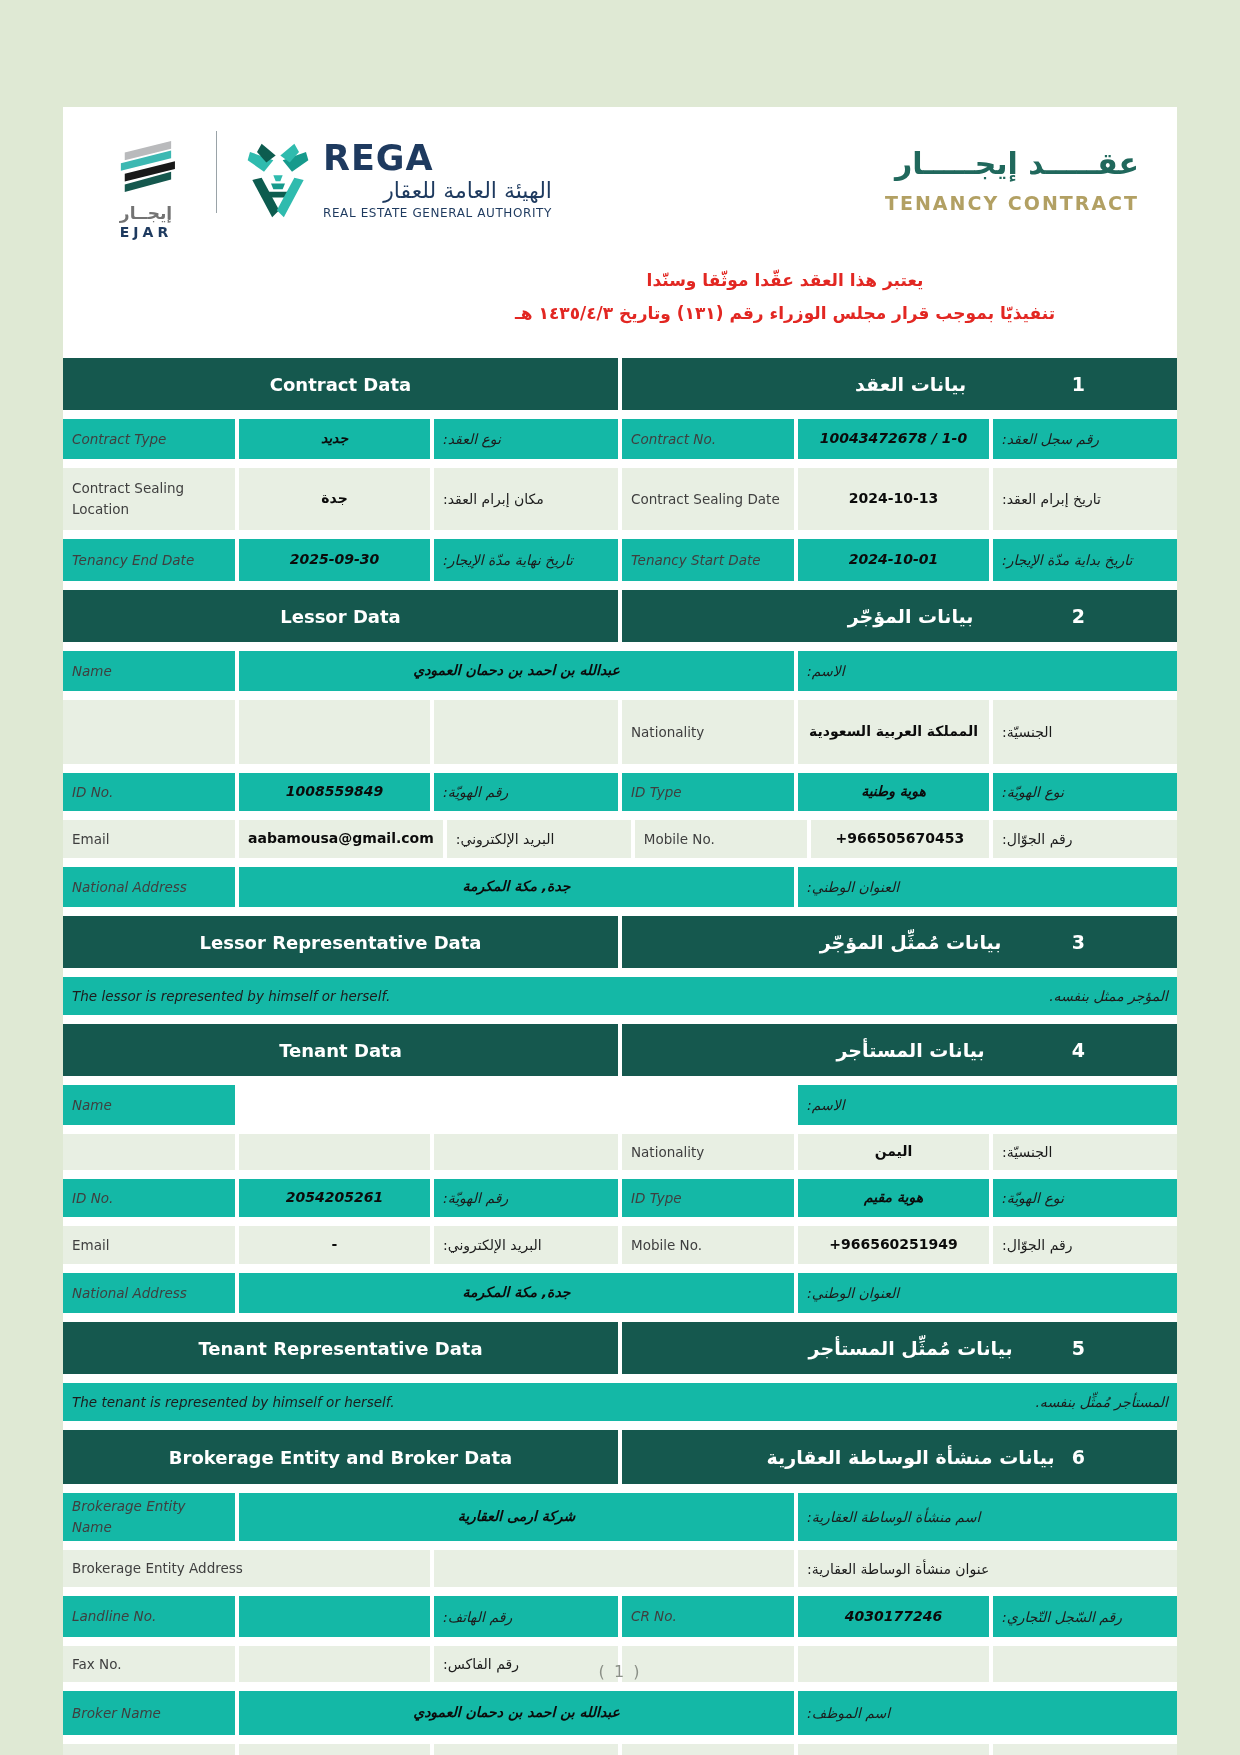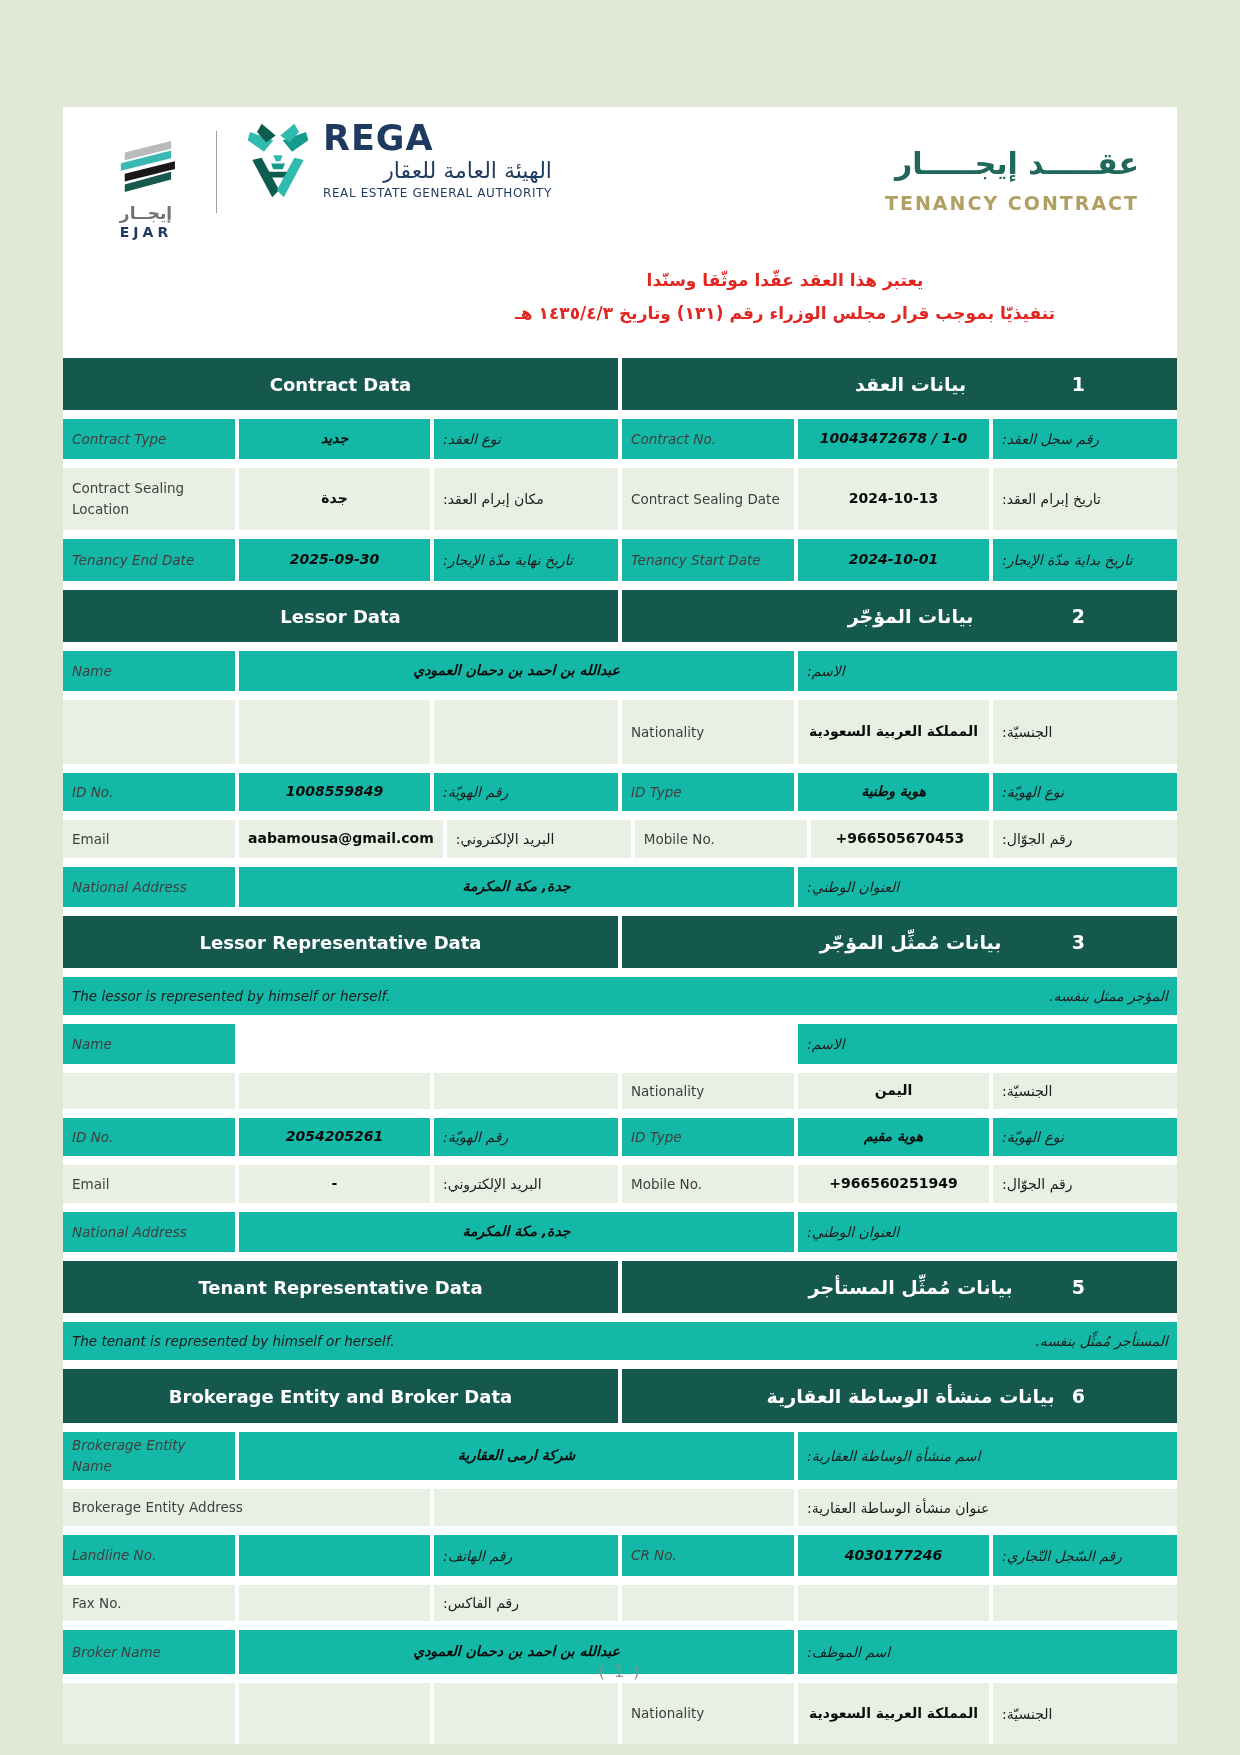--- a/index.html
+++ b/index.html
@@ -6,21 +6,21 @@
   body { font-family:"DejaVu Sans", sans-serif; }
   .page { position:relative; width:1240px; height:1755px; background:#dfe9d4; overflow:hidden; }
   .doc { position:absolute; left:63px; top:107px; width:1114px; min-height:1525px; background:#ffffff; }
 
   
   .doc-header { display:flex; align-items:flex-start; padding:14px 38px 0 27px; }
   .ejar-block { width:112px; margin-top:18px; text-align:center; flex:none; }
   .ejar-ar { font-size:17px; font-weight:bold; color:#737373; margin-top:4px; letter-spacing:1px; }
   .ejar-en { font-size:14px; font-weight:bold; color:#1e3a5f; letter-spacing:4px; margin-top:1px; }
   .logo-divider { width:1px; height:82px; background:#9aa3a8; margin:10px 26px 0 14px; flex:none; }
-  .rega-block { display:flex; align-items:flex-start; }
+  .rega-block { display:flex; align-items:flex-start; margin-top:20px; }
   .rega-text { margin-left:10px; }
   .rega-name { font-size:35px; font-weight:bold; color:#1e3a5f; letter-spacing:1px; line-height:1.0; }
   .rega-ar { font-size:22px; font-weight:normal; color:#1e3a5f; direction:rtl; line-height:1.2; margin-top:2px; }
   .rega-sub { font-size:12px; color:#1e3a5f; letter-spacing:0.6px; margin-top:2px; }
   .header-spacer { flex:1; }
   .title-block { text-align:right; margin-top:26px; }
   .title-ar { font-size:30px; font-weight:bold; color:#20685c; direction:rtl; line-height:1.1; }
   .title-en { font-size:19px; font-weight:bold; color:#b2a063; letter-spacing:2px; margin-top:12px; }
 
   .notice { width:640px; margin:24px 72px 0 auto; text-align:center; color:#e22722;
@@ -207,20 +207,27 @@
         </div>
       </div>
 
       <div class="row w h38">
         <div class="c sp-all">
           <span class="rep-en">The lessor is represented by himself or herself.</span>
           <span class="rep-ar">المؤجر ممثل بنفسه.</span>
         </div>
       </div>
 
+      <div class="sec h52">
+        <div class="sec-l">Tenant Data</div>
+        <div class="sec-r">
+          <span class="sec-ar">بيانات المستأجر</span>
+          <span class="sec-num">4</span>
+        </div>
+      </div>
 
       <div class="row w h40">
         <div class="c en">Name</div>
         <div class="c ar sp-ar">الاسم:</div>
       </div>
 
       <div class="row g h36">
         <div class="c"></div>
         <div class="c"></div>
         <div class="c"></div>

